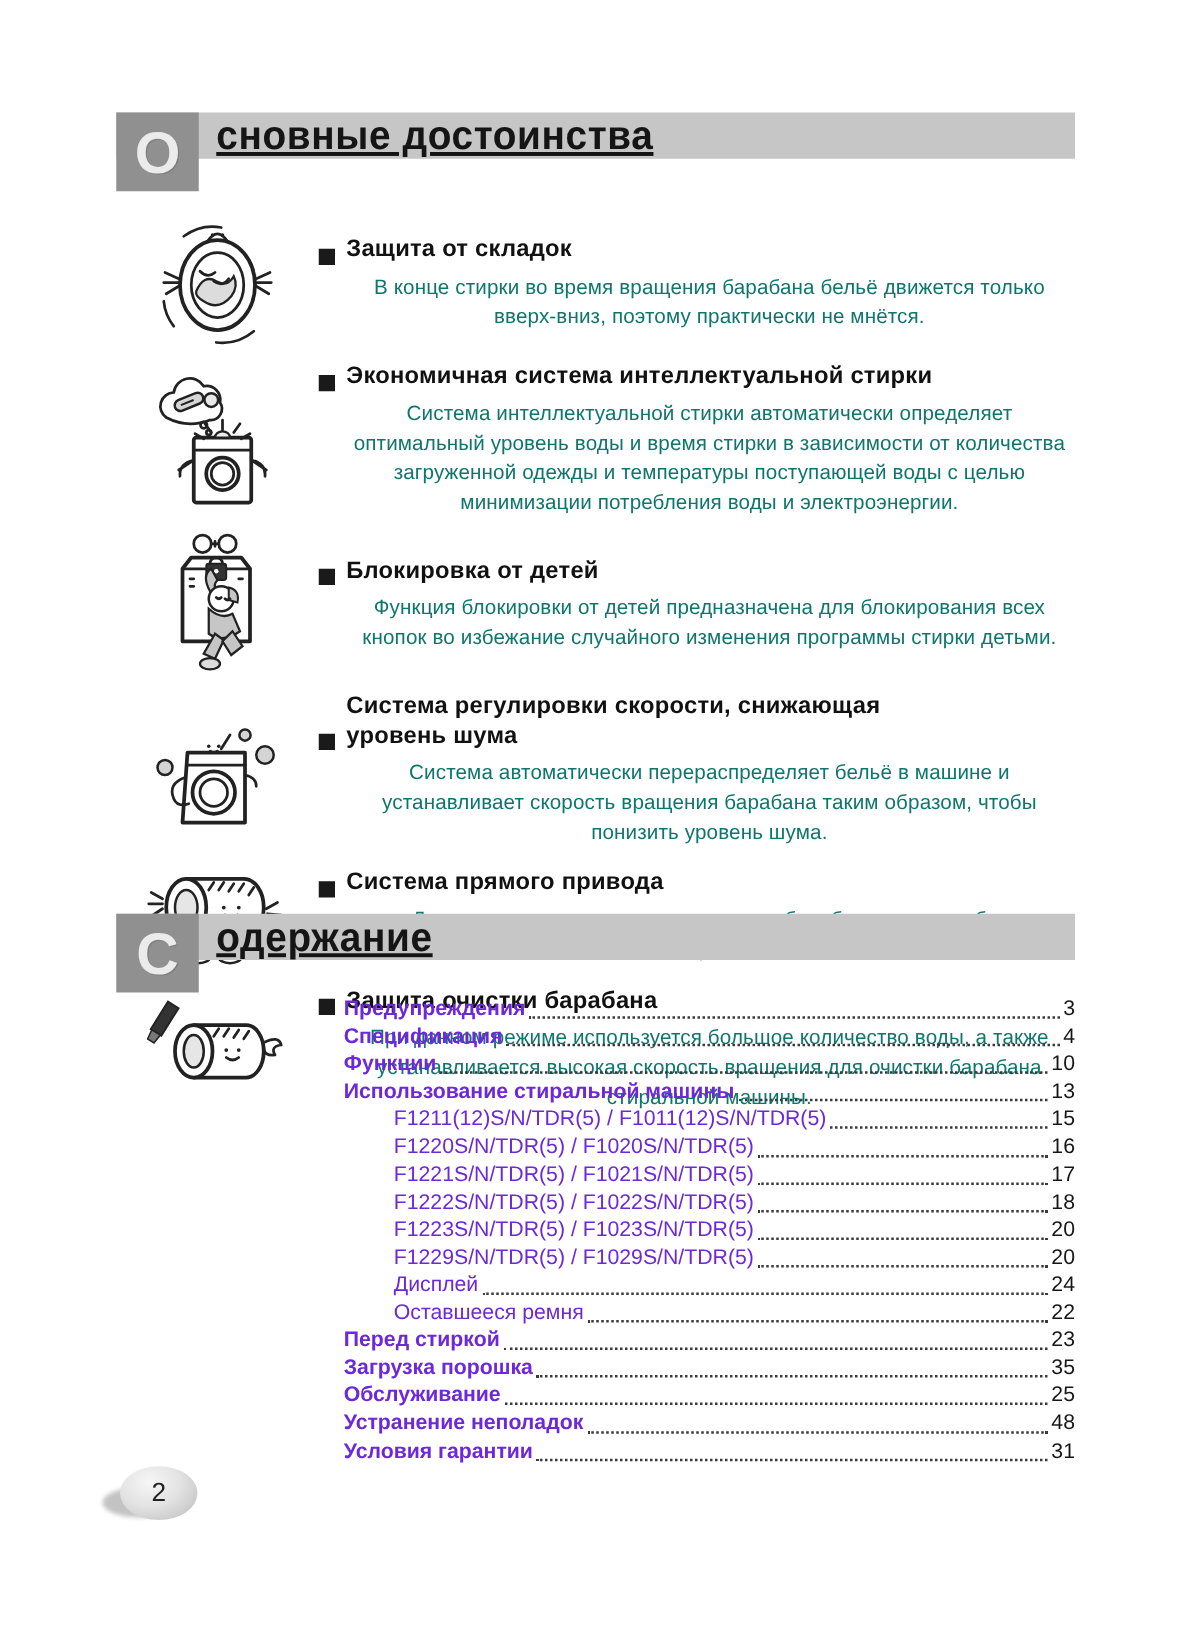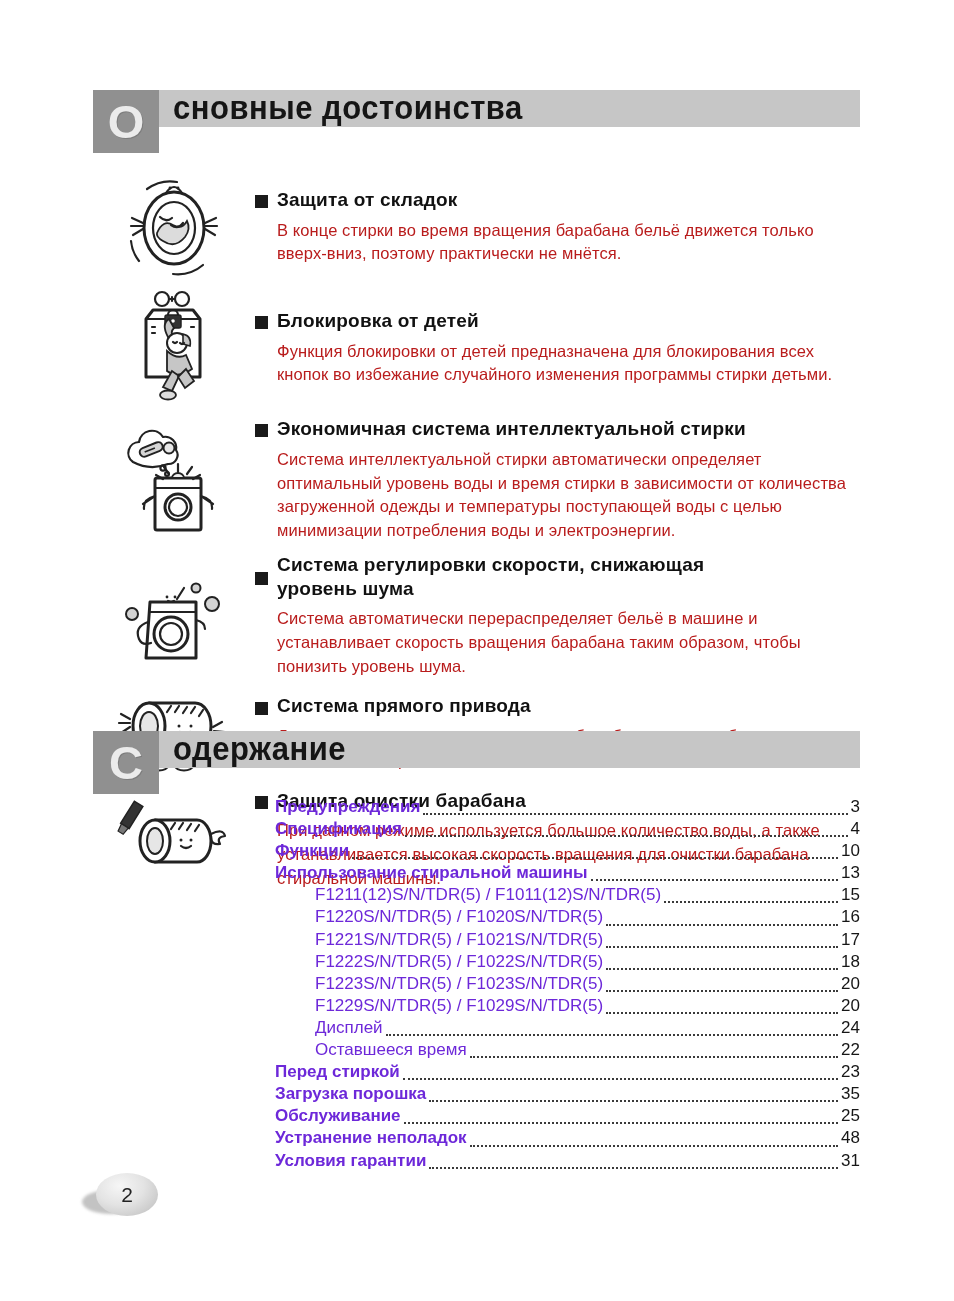--- a/index.html
+++ b/index.html
@@ -5,21 +5,21 @@
   * { margin:0; padding:0; box-sizing:border-box; }
   html,body { background:#fff; }
   .page {
     position:relative; width:954px; height:1301px; background:#ffffff;
     font-family:"Liberation Sans", sans-serif; color:#141414; overflow:hidden;
   }
   
   .section-header { position:relative; height:63px; }
   .header-bar {
     position:absolute; left:0; top:0; width:767px; height:37px;
-    background:#c6c6c6; display:flex; align-items:center;
+    background:#c6c6c6; display:flex; align-items:center;text-decoration:underline;
   }
   .header-title {
     margin-left:80px; font-size:31px; font-weight:700; color:#151515;
     letter-spacing:0.5px; transform:scaleY(1.05);
   }
   .letter-box {
     position:absolute; left:0; top:0; width:66px; height:63px;
     background:#909090; display:flex; align-items:center; justify-content:center;
   }
   .letter-box span {
@@ -28,31 +28,32 @@
   }
   
   .section-adv { position:absolute; left:93px; top:90px; width:767px; }
   .adv-list { margin-top:22px; }
   .adv-item { display:flex; align-items:center; margin-bottom:10px; }
   .adv-icon {
     flex:0 0 162px; display:flex; align-items:center; justify-content:center;
   }
   .adv-icon svg { display:block; }
   .adv-text { flex:1; padding-right:2px; }
-  .adv-heading { display:flex; align-items:center; margin-bottom:7px; }
+  .adv-heading { display:flex; align-items:flex-end; margin-bottom:7px; }
   .bullet {
     flex:0 0 13px; width:13px; height:13px; background:#1a1a1a; margin:4px 9px 0 0;
   }
   .adv-title {
     font-size:19px; font-weight:700; color:#111; line-height:1.25;
     white-space:pre-line; letter-spacing:0.2px;
   }
   .adv-body {
-    margin-left:22px; font-size:16.5px; line-height:1.44; color:#b91c1c;
+    margin-left:22px; font-size:16.5px; line-height:1.44; color:#0f766e;
     letter-spacing:0.1px;
+    text-align:center;
   }
   
   .section-contents { position:absolute; left:93px; top:731px; width:767px; }
   .toc { margin-top:3px; margin-left:182px; width:585px; }
   .toc-row { display:flex; align-items:baseline; height:22.1px; font-size:17px; }
   .toc-row.lvl1 .toc-label { font-weight:700; }
   .toc-row.lvl2 { padding-left:40px; }
   .toc-label { white-space:nowrap; color:#6d28d9; }
   .toc-dots {
     flex:1; margin:0 3px; align-self:flex-end;
@@ -110,20 +111,50 @@
             <circle cx="57" cy="13" r="1.4" fill="#222"></circle>
               <circle cx="65" cy="13" r="1.4" fill="#222"></circle>
           </svg>
         </div>
         <div class="adv-text">
           <div class="adv-heading">
             <span class="bullet"></span>
             <span class="adv-title">Защита от складок</span>
           </div>
           <div class="adv-body">В конце стирки во время вращения барабана бельё движется только вверх-вниз, поэтому практически не мнётся.</div>
+        </div>
+      </div>
+
+      <div class="adv-item">
+        <div class="adv-icon">
+          <svg width="122" height="112" viewBox="0 0 122 112">
+            <path d="M20,38 a11,11 0 0,1 6,-20 a13,13 0 0,1 24,-5 a11,11 0 0,1 13,13 a9,9 0 0,1 -8,14 q-18,7 -35,-2 z" fill="#fff" stroke="#222" stroke-width="2.2" stroke-linejoin="round"></path>
+            <g transform="rotate(-22 38 25)">
+              <rect x="26" y="21" width="24" height="9" rx="4.5" fill="#d5d5d5" stroke="#222" stroke-width="2"></rect>
+              <line x1="31" y1="25.5" x2="42" y2="25.5" stroke="#222" stroke-width="1.6"></line>
+            </g>
+            <circle cx="56" cy="24" r="5.5" fill="#e8e8e8" stroke="#222" stroke-width="2"></circle>
+            <circle class="ico" cx="50" cy="44" r="2.6"></circle>
+            <circle class="ico" cx="54" cy="50" r="1.9"></circle>
+            <rect class="ico-thick" x="42" y="54" width="46" height="52" rx="2" stroke-width="2.6"></rect>
+            <line class="ico" x1="42" y1="64" x2="88" y2="64"></line>
+            <circle class="ico-thick" cx="65" cy="83" r="13" stroke-width="2.6"></circle>
+            <circle class="ico" cx="65" cy="83" r="9"></circle>
+            <path d="M59,54 a6,5 0 0,1 12,0 z" fill="#eee" stroke="#222" stroke-width="1.8"></path>
+            <path class="ico" d="M65,48 v-8 M56,50 l-5,-7 M74,50 l5,-7 M50,55 l-7,-4 M80,55 l7,-4"></path>
+            <path class="ico" d="M42,72 q-12,3 -11,13 m11,-13 l-12,8"></path>
+            <path class="ico" d="M88,72 q12,3 11,13 m-11,-13 l12,8"></path>
+          </svg>
+        </div>
+        <div class="adv-text">
+          <div class="adv-heading">
+            <span class="bullet"></span>
+            <span class="adv-title">Экономичная система интеллектуальной стирки</span>
+          </div>
+          <div class="adv-body">Система интеллектуальной стирки автоматически определяет оптимальный уровень воды и время стирки в зависимости от количества загруженной одежды и температуры поступающей воды с целью минимизации потребления воды и электроэнергии.</div>
         </div>
       </div>
 
       <div class="adv-item">
         <div class="adv-icon">
           <svg width="110" height="118" viewBox="0 0 110 118">
             <circle class="ico" cx="43" cy="10" r="7"></circle>
             <circle class="ico" cx="63" cy="10" r="7"></circle>
             <path class="ico" d="M51,10 h4 M53,8 v4"></path>
             <path class="ico-thick" d="M27,30 l7,-9 h40 l7,9 v58 h-54 z" stroke-width="2.4"></path>
@@ -146,50 +177,20 @@
           <div class="adv-heading">
             <span class="bullet"></span>
             <span class="adv-title">Блокировка от детей</span>
           </div>
           <div class="adv-body">Функция блокировки от детей предназначена для блокирования всех кнопок во избежание случайного изменения программы стирки детьми.</div>
         </div>
       </div>
 
       <div class="adv-item">
         <div class="adv-icon">
-          <svg width="122" height="112" viewBox="0 0 122 112">
-            <path d="M20,38 a11,11 0 0,1 6,-20 a13,13 0 0,1 24,-5 a11,11 0 0,1 13,13 a9,9 0 0,1 -8,14 q-18,7 -35,-2 z" fill="#fff" stroke="#222" stroke-width="2.2" stroke-linejoin="round"></path>
-            <g transform="rotate(-22 38 25)">
-              <rect x="26" y="21" width="24" height="9" rx="4.5" fill="#d5d5d5" stroke="#222" stroke-width="2"></rect>
-              <line x1="31" y1="25.5" x2="42" y2="25.5" stroke="#222" stroke-width="1.6"></line>
-            </g>
-            <circle cx="56" cy="24" r="5.5" fill="#e8e8e8" stroke="#222" stroke-width="2"></circle>
-            <circle class="ico" cx="50" cy="44" r="2.6"></circle>
-            <circle class="ico" cx="54" cy="50" r="1.9"></circle>
-            <rect class="ico-thick" x="42" y="54" width="46" height="52" rx="2" stroke-width="2.6"></rect>
-            <line class="ico" x1="42" y1="64" x2="88" y2="64"></line>
-            <circle class="ico-thick" cx="65" cy="83" r="13" stroke-width="2.6"></circle>
-            <circle class="ico" cx="65" cy="83" r="9"></circle>
-            <path d="M59,54 a6,5 0 0,1 12,0 z" fill="#eee" stroke="#222" stroke-width="1.8"></path>
-            <path class="ico" d="M65,48 v-8 M56,50 l-5,-7 M74,50 l5,-7 M50,55 l-7,-4 M80,55 l7,-4"></path>
-            <path class="ico" d="M42,72 q-12,3 -11,13 m11,-13 l-12,8"></path>
-            <path class="ico" d="M88,72 q12,3 11,13 m-11,-13 l12,8"></path>
-          </svg>
-        </div>
-        <div class="adv-text">
-          <div class="adv-heading">
-            <span class="bullet"></span>
-            <span class="adv-title">Экономичная система интеллектуальной стирки</span>
-          </div>
-          <div class="adv-body">Система интеллектуальной стирки автоматически определяет оптимальный уровень воды и время стирки в зависимости от количества загруженной одежды и температуры поступающей воды с целью минимизации потребления воды и электроэнергии.</div>
-        </div>
-      </div>
-
-      <div class="adv-item">
-        <div class="adv-icon">
           <svg width="110" height="100" viewBox="0 0 110 100">
             <circle class="ico-gray" cx="13" cy="48" r="6"></circle>
             <circle class="ico-gray" cx="93" cy="38" r="7"></circle>
             <circle class="ico-gray" cx="77" cy="22" r="4.5"></circle>
             <path class="ico-thick" d="M31,36 h46 v56 h-50 l4,-56 z" stroke-width="2.6"></path>
             <line class="ico" x1="31" y1="46" x2="77" y2="46"></line>
             <circle cx="48" cy="31" r="1.4" fill="#222"></circle>
               <circle cx="56" cy="31" r="1.4" fill="#222"></circle>
             <path class="ico" d="M49,35 q3,2 6,0" stroke-width="1.6"></path>
             <path class="ico" d="M58,33 l7,-11"></path>
@@ -326,21 +327,21 @@
           <span class="toc-label">F1229S/N/TDR(5) / F1029S/N/TDR(5)</span>
           <span class="toc-dots"></span>
           <span class="toc-page">20</span>
         </div>
       <div class="toc-row lvl2">
           <span class="toc-label">Дисплей</span>
           <span class="toc-dots"></span>
           <span class="toc-page">24</span>
         </div>
       <div class="toc-row lvl2">
-          <span class="toc-label">Оставшееся время</span>
+          <span class="toc-label">Оставшееся ремня</span>
           <span class="toc-dots"></span>
           <span class="toc-page">22</span>
         </div>
       <div class="toc-row lvl1">
           <span class="toc-label">Перед стиркой</span>
           <span class="toc-dots"></span>
           <span class="toc-page">23</span>
         </div>
       <div class="toc-row lvl1">
           <span class="toc-label">Загрузка порошка</span>

